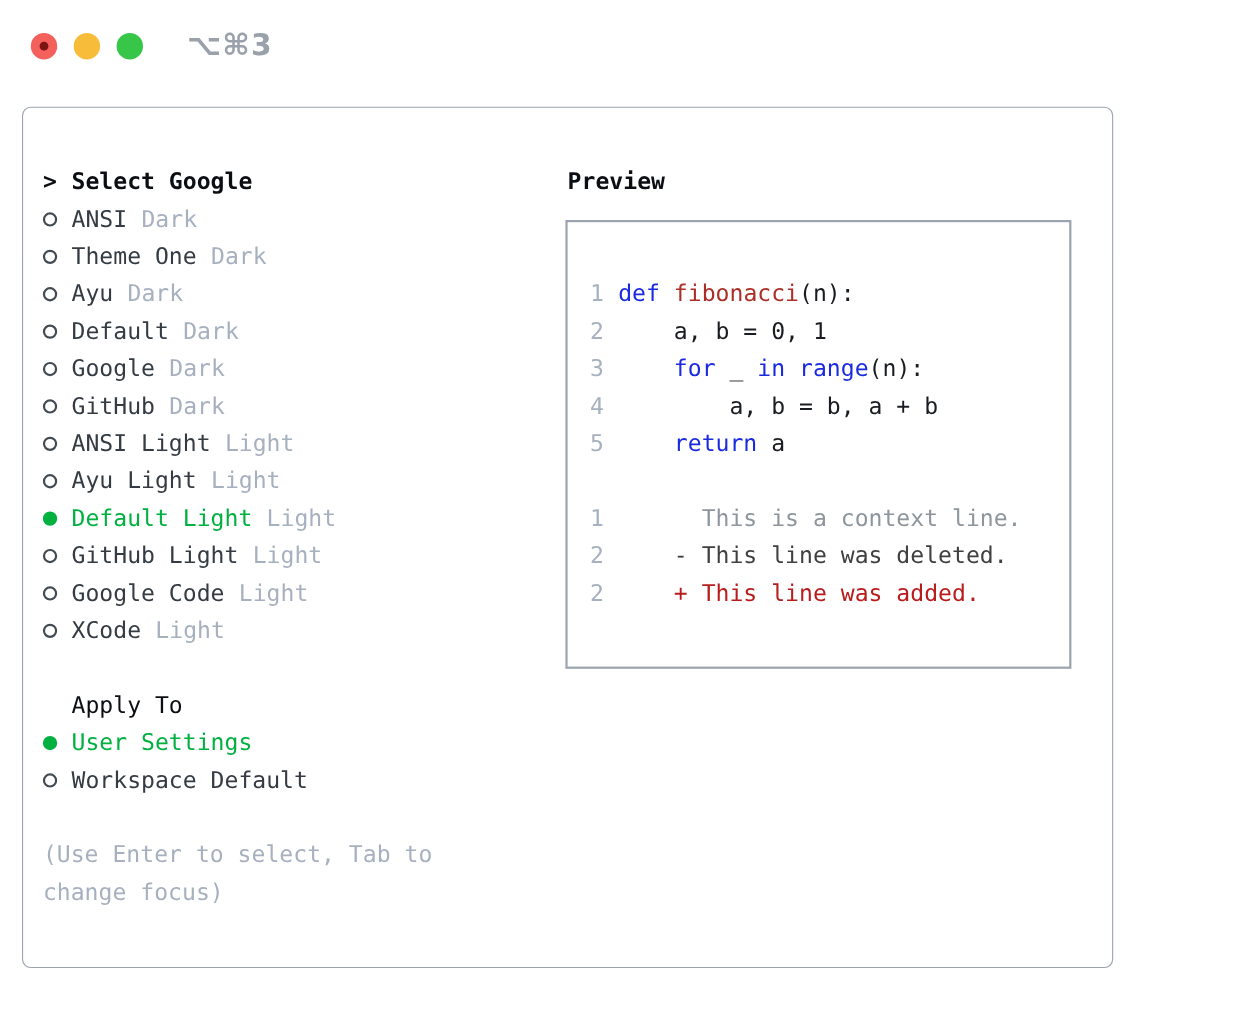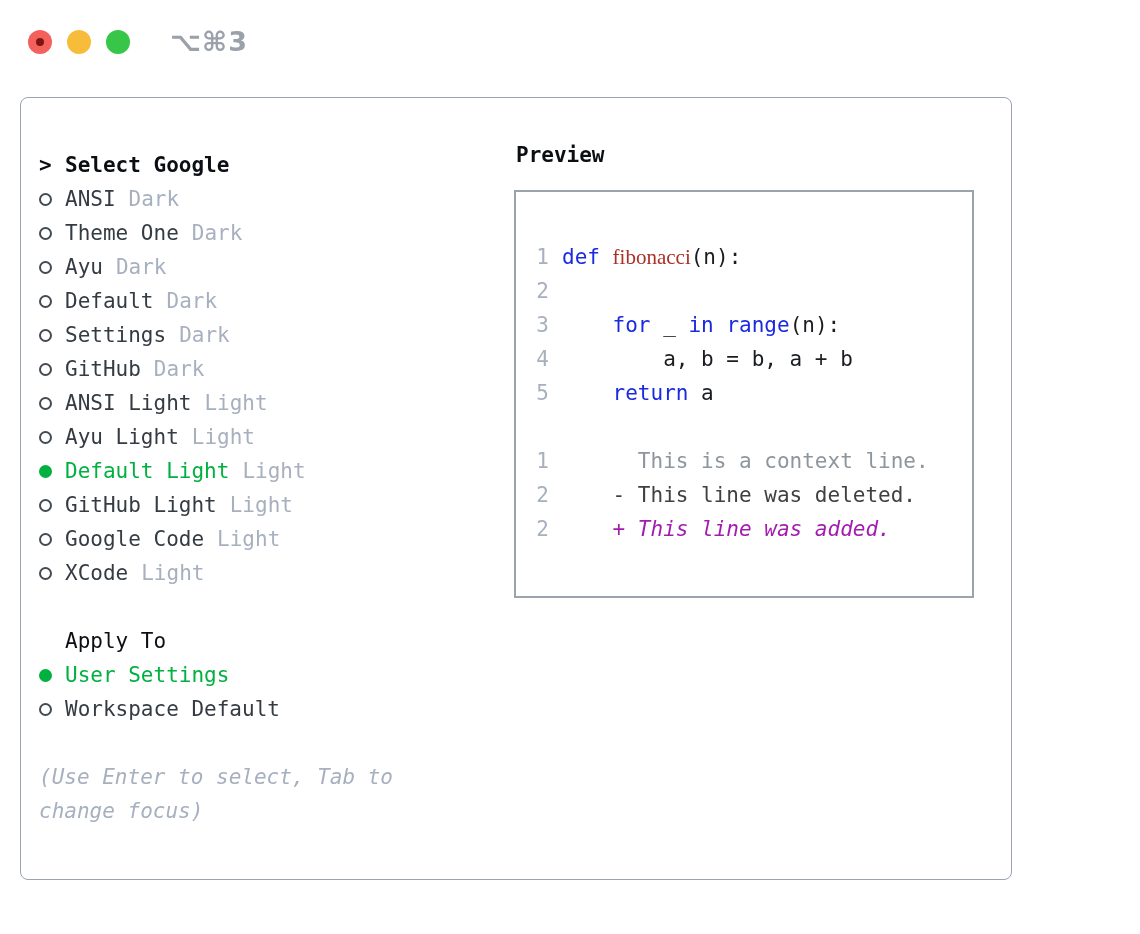--- a/index.html
+++ b/index.html
@@ -46,40 +46,40 @@
   .radio.on { background:#00b140; border-color:#00b140; }
   .prompt { color:#0b0e12; font-weight:bold; font-size:21px; }
   .section-title { color:#0b0e12; font-weight:bold; }
   .theme-name { color:#343b43;text-align:center; }
   .theme-name.sel { color:#00b140; }
   .variant { color:#a7b0bf; margin-left:13px; }
   .opt-label { color:#343b43;text-align:right; }
   .opt-label.sel { color:#00b140; }
   .spacer { height:34px; }
   .hint {
-    width:420px; font-size:21px; line-height:34px; color:#a7b0bf;font-style:italic;
-  }
-
-  
-  .right-col { position:absolute; left:477px; top:40px;padding-left:16px; }
+    width:420px; font-size:21px; line-height:34px; color:#a7b0bf;
+  }
+
+  
+  .right-col { position:absolute; left:477px; top:50px;padding-left:16px; }
   .preview-title { height:34px; display:flex; align-items:center;
     font-size:21px; font-weight:bold; color:#0b0e12; padding-left:2px; }
   .preview-box {
     margin-top:18px; width:460px; height:408px;
     border:2px solid #9aa3ae; background:#ffffff;
     padding:48px 0 0 20px; overflow:hidden;
   }
   .cl { height:34px; display:flex; align-items:center; font-size:21px; white-space:pre; }
   .ln { color:#a7b0bf; width:13px; margin-right:13px; text-align:right; }
   .tk      { color:#191c20; }
   .tk-kw   { color:#1a2ae0;text-align:right; }
-  .tk-fn   { color:#ab2f26;font-family:Liberation Serif, serif; }
+  .tk-fn   { color:#ab2f26; }
   .tk-ctx  { color:#8d959d; }
   .tk-del  { color:#404040; }
-  .tk-add  { color:#a21caf;font-style:italic; }
+  .tk-add  { color:#b91c1c; }
 </style>
 </head>
 <body>
 
 <div class="window">
 
   <div class="titlebar">
     <div class="light red"></div>
     <div class="light yellow"></div>
     <div class="light green"></div>
@@ -110,21 +110,21 @@
         <span class="theme-name">Ayu</span>
         <span class="variant">Dark</span>
       </div>
       <div class="row">
         <span class="icon-col"><span class="radio"></span></span>
         <span class="theme-name">Default</span>
         <span class="variant">Dark</span>
       </div>
       <div class="row">
         <span class="icon-col"><span class="radio"></span></span>
-        <span class="theme-name">Settings</span>
+        <span class="theme-name">Google</span>
         <span class="variant">Dark</span>
       </div>
       <div class="row">
         <span class="icon-col"><span class="radio"></span></span>
         <span class="theme-name">GitHub</span>
         <span class="variant">Dark</span>
       </div>
       <div class="row">
         <span class="icon-col"><span class="radio"></span></span>
         <span class="theme-name">ANSI Light</span>
@@ -177,21 +177,21 @@
     </div>
 
     <div class="right-col">
       <div class="preview-title">Preview</div>
 
       <div class="preview-box">
         <div class="cl">
           <span class="ln">1</span><span class="tk-kw">def</span><span class="tk"> </span><span class="tk-fn">fibonacci</span><span class="tk">(n):</span>
         </div>
         <div class="cl">
-          <span class="ln">2</span>
+          <span class="ln">2</span><span class="tk">    a, b = 0, 1</span>
         </div>
         <div class="cl">
           <span class="ln">3</span><span class="tk">    </span><span class="tk-kw">for</span><span class="tk"> _ </span><span class="tk-kw">in</span><span class="tk"> </span><span class="tk-kw">range</span><span class="tk">(n):</span>
         </div>
         <div class="cl">
           <span class="ln">4</span><span class="tk">        a, b = b, a + b</span>
         </div>
         <div class="cl">
           <span class="ln">5</span><span class="tk">    </span><span class="tk-kw">return</span><span class="tk"> a</span>
         </div>

